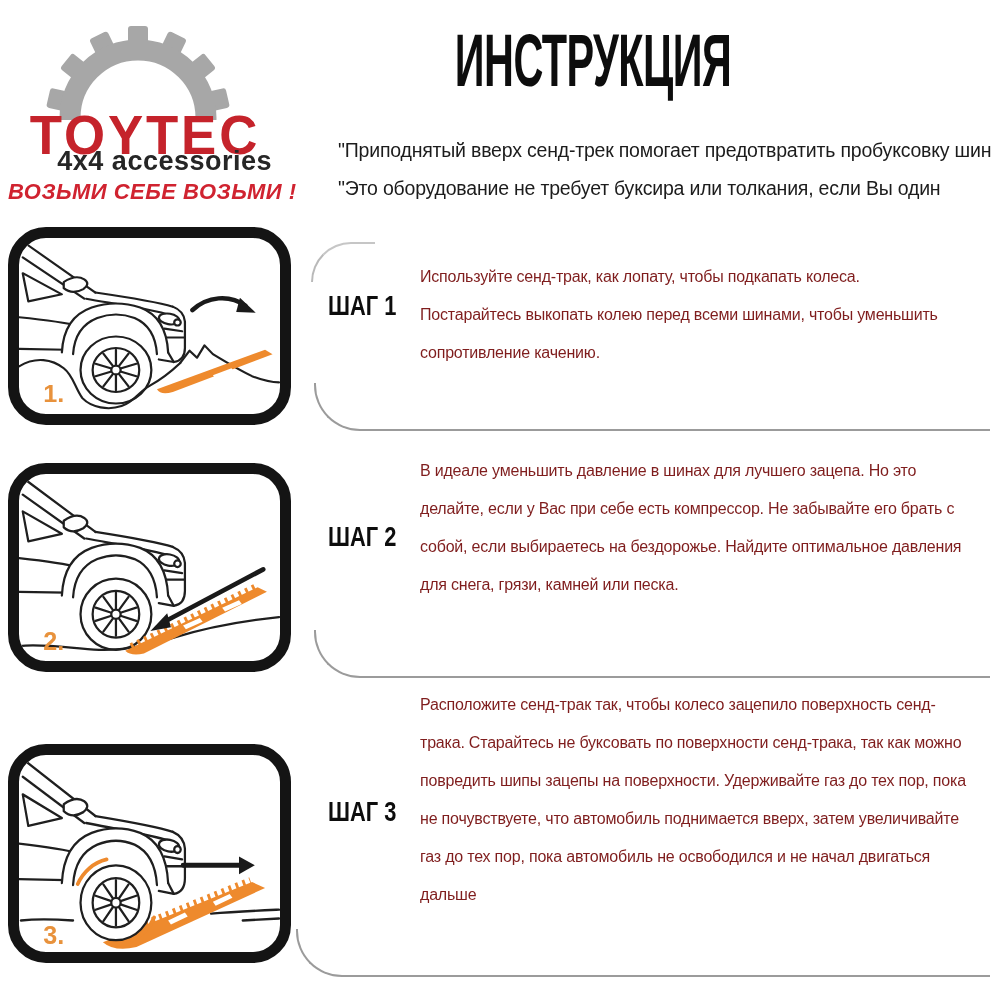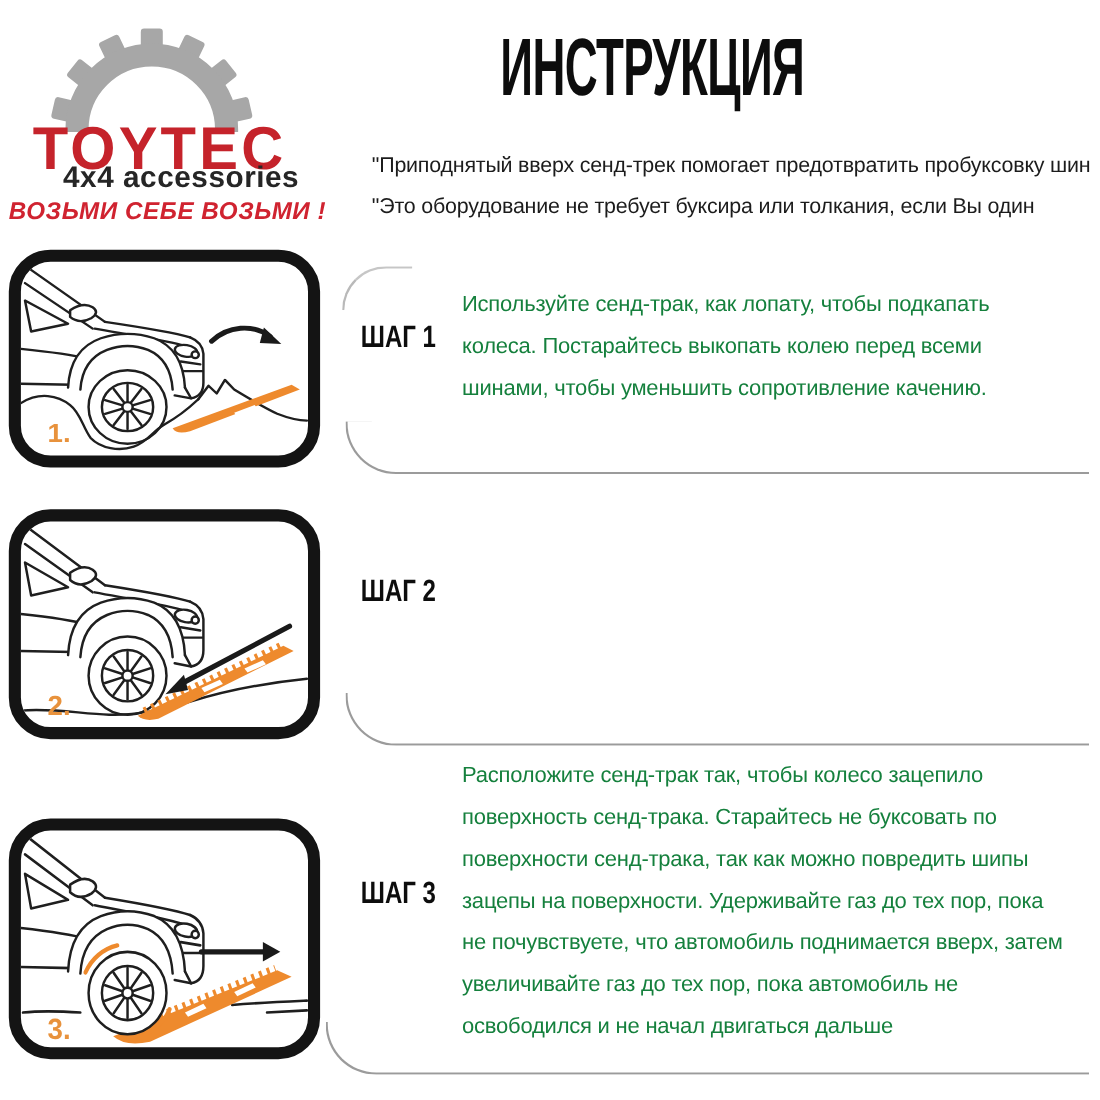--- a/index.html
+++ b/index.html
@@ -66,22 +66,22 @@
   }
   .step-label {
     position:absolute; left:328px; font-size:28px; font-weight:bold; color:#0d0d0d;
     transform:scaleX(0.78); transform-origin:left center; white-space:nowrap;
     letter-spacing:0;
   }
   .label-1 { top:290px; }
   .label-2 { top:521px; }
   .label-3 { top:796px; }
   .step-text {
-    position:absolute; left:420px; font-size:20px; line-height:38px;
-    color:#15803d; letter-spacing:-0.2px;
+    position:absolute; left:420px; font-size:16px; line-height:38px;
+    color:#7f1d1d; letter-spacing:-0.2px;
   }
   .text-1 { top:258px; width:540px; }
   .text-2 { top:452px; width:548px; }
   .text-3 { top:686px; width:552px; }
 </style>
 </head>
 <body>
 
 <div class="page">
 
@@ -228,20 +228,21 @@
       </g>
       <g>
         <line x1="262" y1="102" x2="158" y2="157" stroke="#1a1a1a" stroke-width="5" stroke-linecap="round"></line>
         <polygon points="141,168 159,149 163,164" fill="#1a1a1a"></polygon>
       </g>
       <text class="fig-num" x="26" y="188">2.</text>
     </svg>
   </div>
   <div class="bubble bubble-2"></div>
   <div class="step-label label-2">ШАГ 2</div>
+  <p class="step-text text-2">В идеале уменьшить давление в шинах для лучшего зацепа. Но это делайте, если у Вас при себе есть компрессор. Не забывайте его брать с собой, если выбираетесь на бездорожье. Найдите оптимальное давления для снега, грязи, камней или песка.</p>
 
   <div class="figure fig-3">
     <svg viewBox="0 0 280 200" preserveAspectRatio="none">
       <g class="line">
         <path d="M2,168 C22,166 42,167 58,168"></path>
         <path d="M206,161 C232,159 256,158 279,157"></path>
         <path d="M240,168 L279,166"></path>
       </g>
       <g>
         <path d="M90,190 L250,129 L264,135 L126,195 Q102,200 90,190 Z" fill="#ee8a2d"></path>

